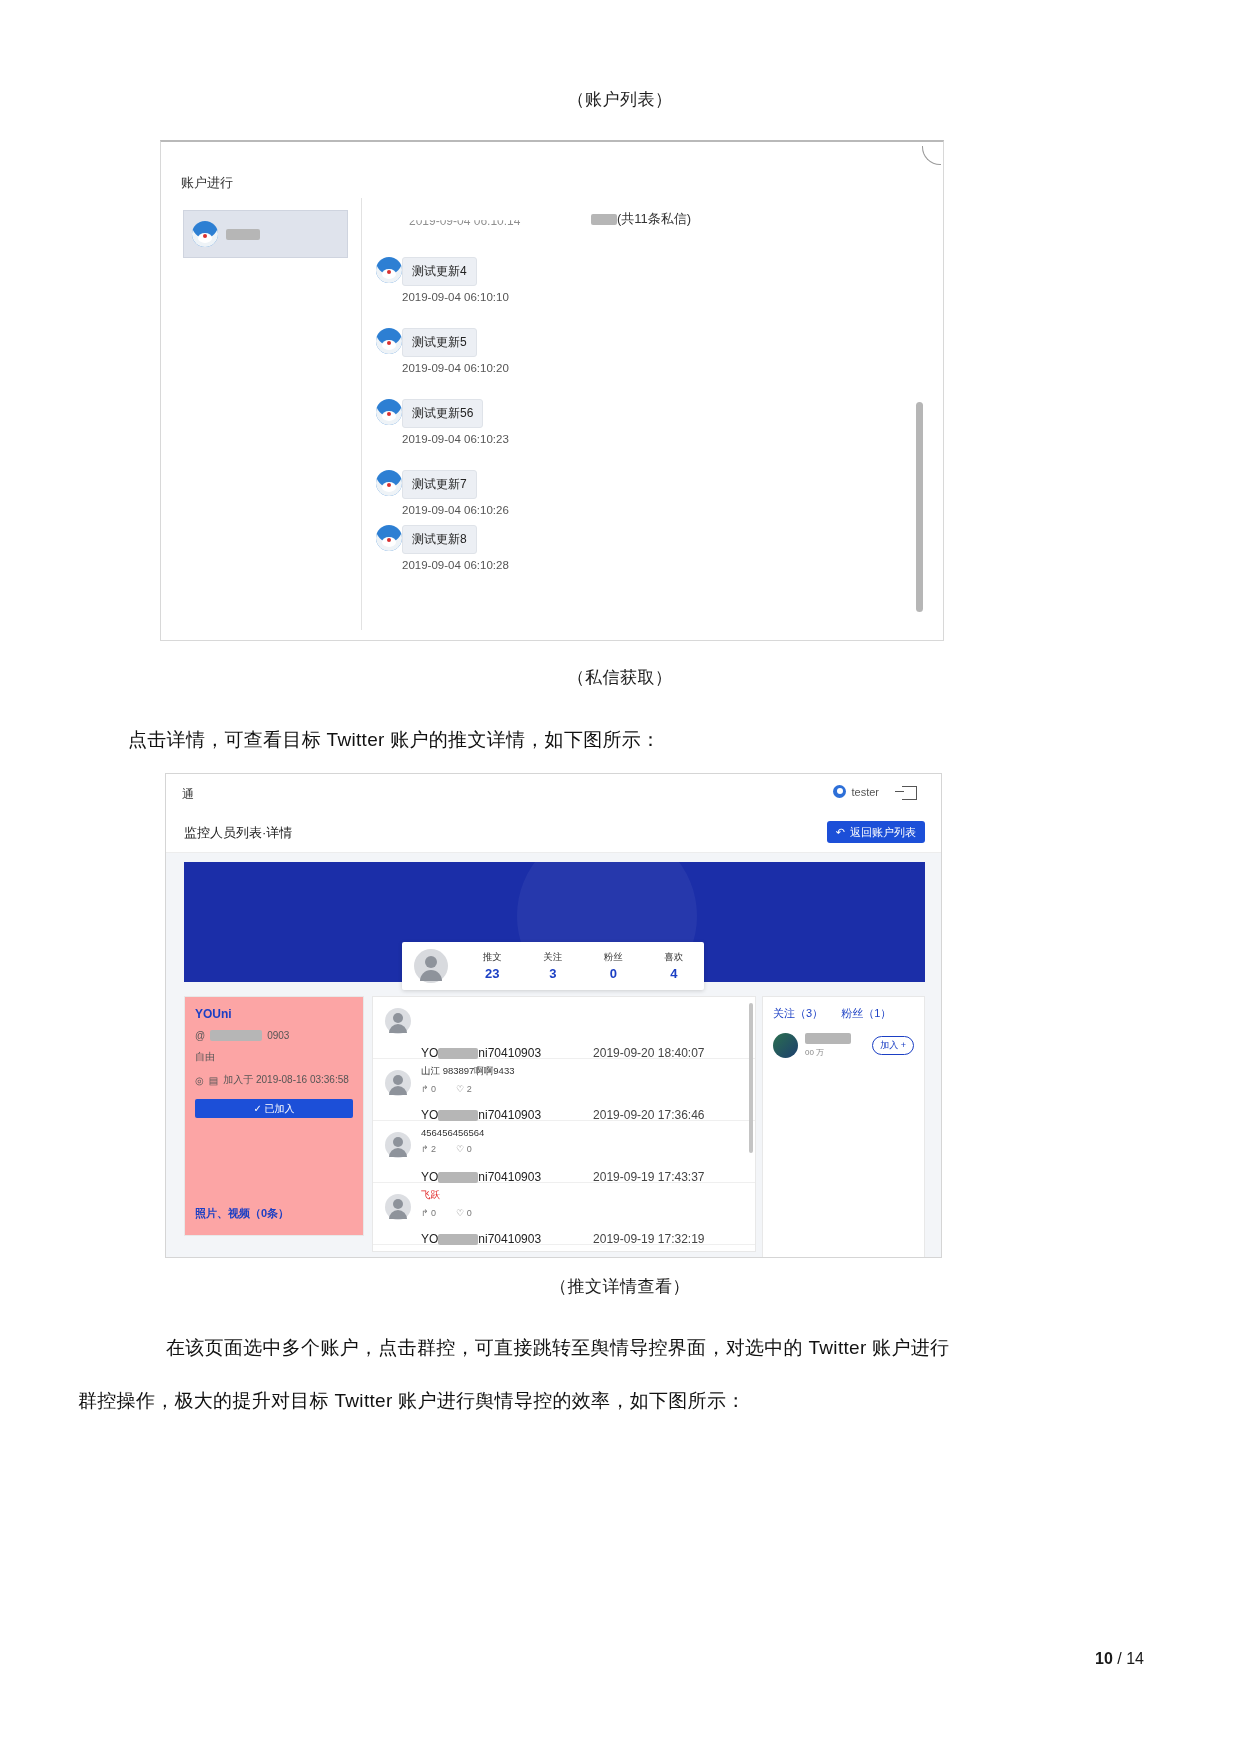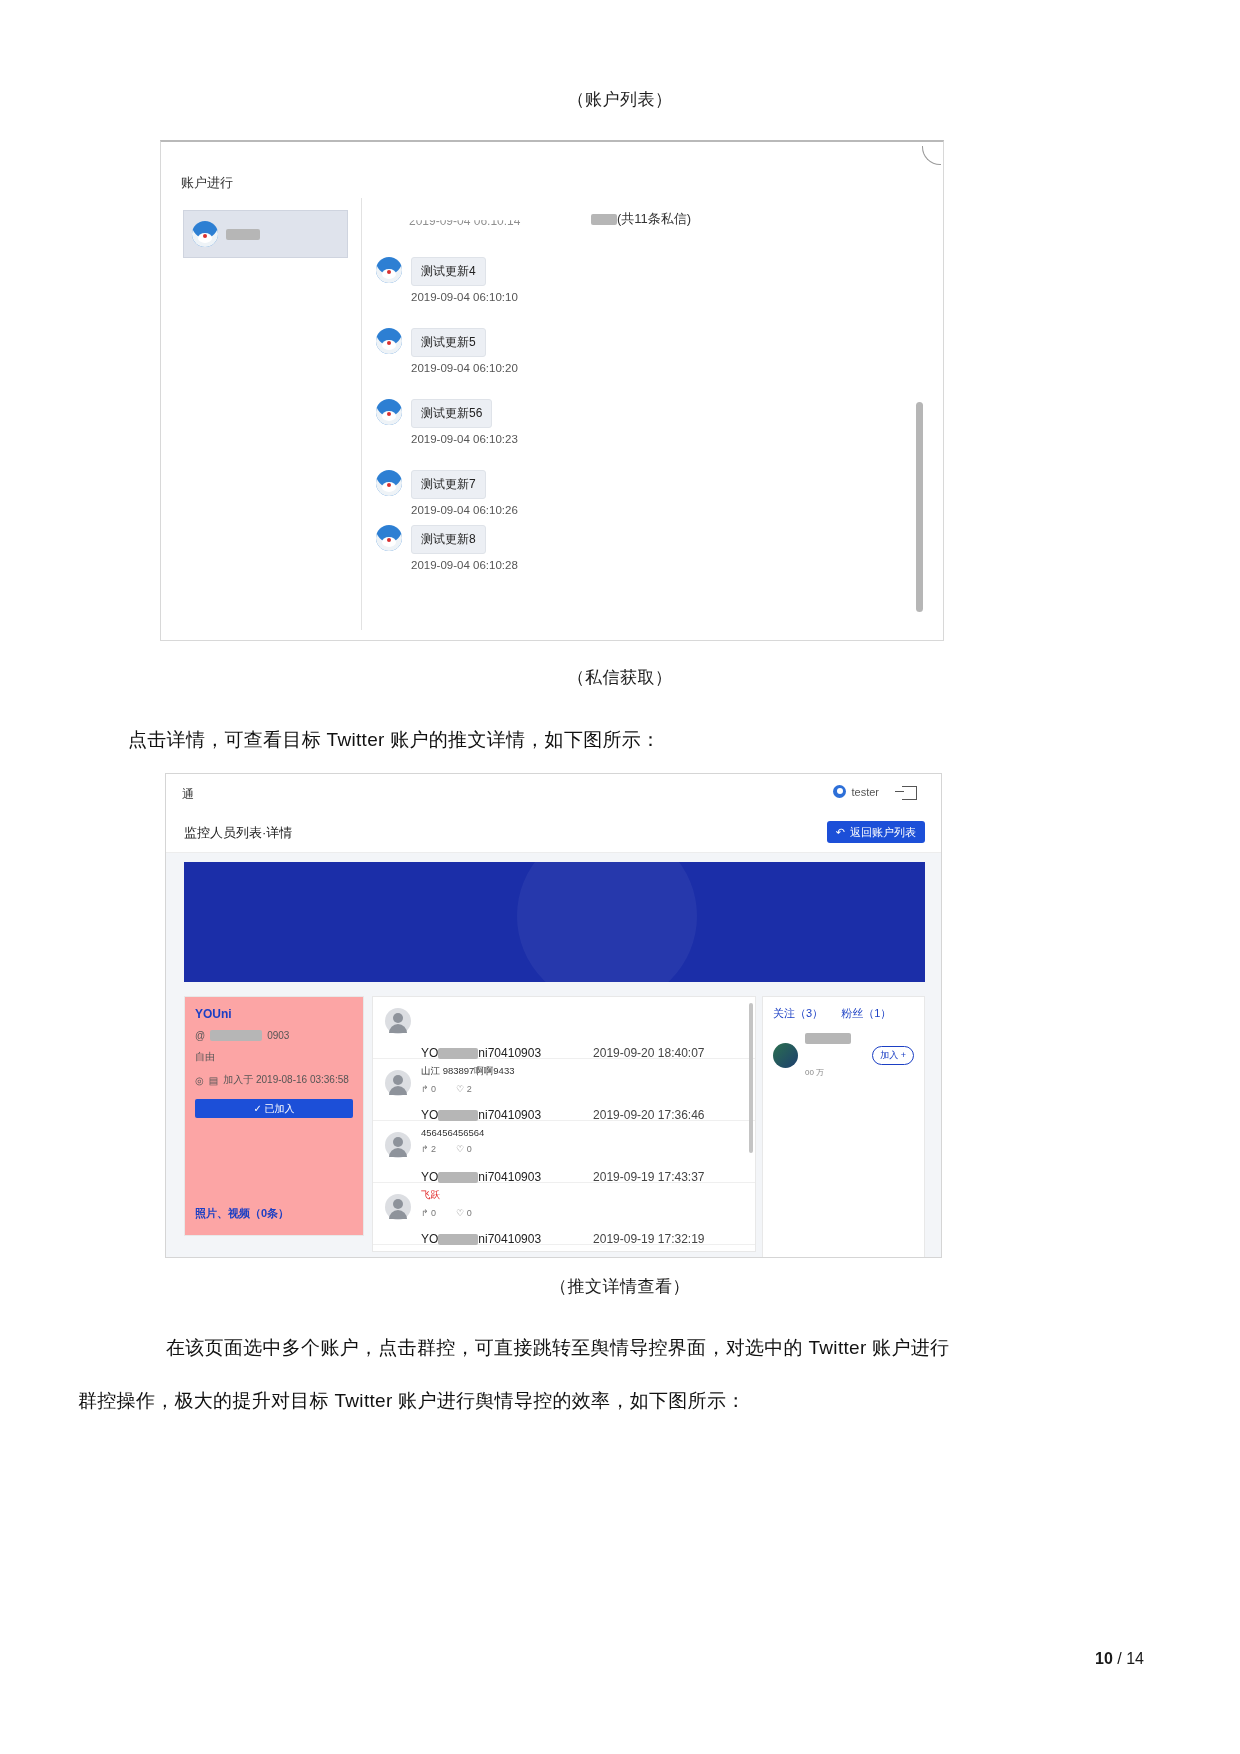--- a/index.html
+++ b/index.html
@@ -127,21 +127,20 @@
     top: 72px;
     font-size: 12px;
     color: #6a6a6a;
     opacity: .75;
     clip-path: inset(45% 0 0 0);
   }
   .msg {
     position: absolute;
     left: 215px;
     display: flex;
-    gap: 9px;
   }
   .msg .bubble-wrap { display: flex; flex-direction: column; gap: 5px; }
   .msg .bubble {
     background: #eceff4;
     border: 1px solid #dfe3e9;
     border-radius: 3px;
     font-size: 12px;
     color: #222;
     padding: 5px 9px;
     align-self: flex-start;
@@ -491,20 +490,39 @@
     <div class="subbar">
       <span class="sub-title">监控人员列表·详情</span>
       <span class="back-btn">
         <span>↶</span>
         <span>返回账户列表</span>
       </span>
     </div>
 
     <div class="banner"></div>
 
+    <div class="stats-card">
+      <span class="av"></span>
+      <span class="stat">
+        <div class="k">推文</div>
+        <div class="v">23</div>
+      </span>
+      <span class="stat">
+        <div class="k">关注</div>
+        <div class="v">3</div>
+      </span>
+      <span class="stat">
+        <div class="k">粉丝</div>
+        <div class="v">0</div>
+      </span>
+      <span class="stat">
+        <div class="k">喜欢</div>
+        <div class="v">4</div>
+      </span>
+    </div>
 
     <div class="col-left">
       <div class="nm">YOUni</div>
       <div class="row">
         <span>@</span>
         <span class="redact" style="width:52px;"></span>
         <span>0903</span>
       </div>
       <div class="row">自由</div>
       <div class="row">
@@ -573,21 +591,21 @@
 
     <div class="col-right">
       <div class="tabs">
         <span>关注（3）</span>
         <span>粉丝（1）</span>
       </div>
       <div class="fr">
         <span class="fav"></span>
         <span style="display:flex;flex-direction:column;gap:3px;">
           <span class="redact" style="width:46px;"></span>
-          <span style="font-size:8px;color:#888;margin-top:20px;">00 万</span>
+          <span style="font-size:8px;color:#888;">00 万</span>
         </span>
         <span class="join-pill">加入 +</span>
       </div>
     </div>
   </div>
 
   <div class="caption" style="position:absolute; left:0; right:0; top:1275px;">（推文详情查看）</div>
 
   <div class="para" style="position:absolute; left:128px; top:1330px; right:110px; text-indent:38px;">在该页面选中多个账户，点击群控，可直接跳转至舆情导控界面，对选中的 Twitter 账户进行</div>
   <div class="para" style="position:absolute; left:78px; top:1383px; right:120px;">群控操作，极大的提升对目标 Twitter 账户进行舆情导控的效率，如下图所示：</div>

